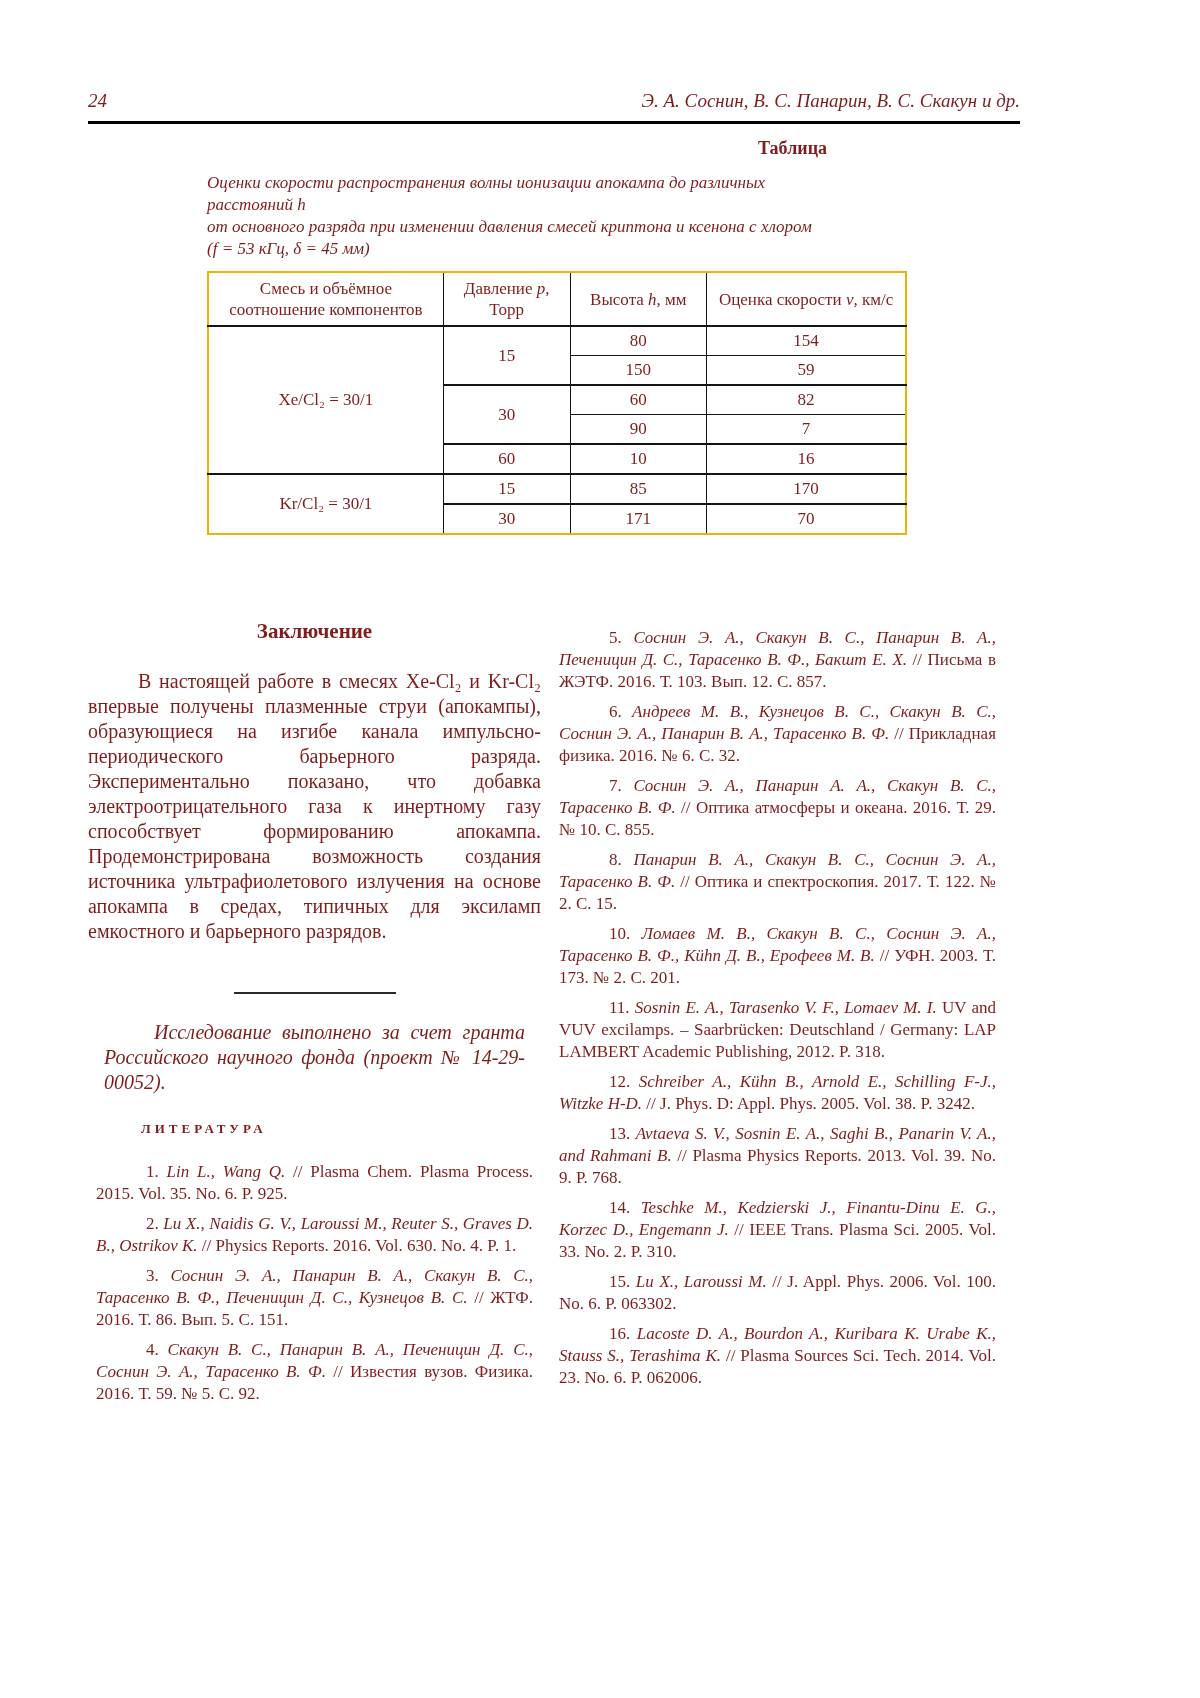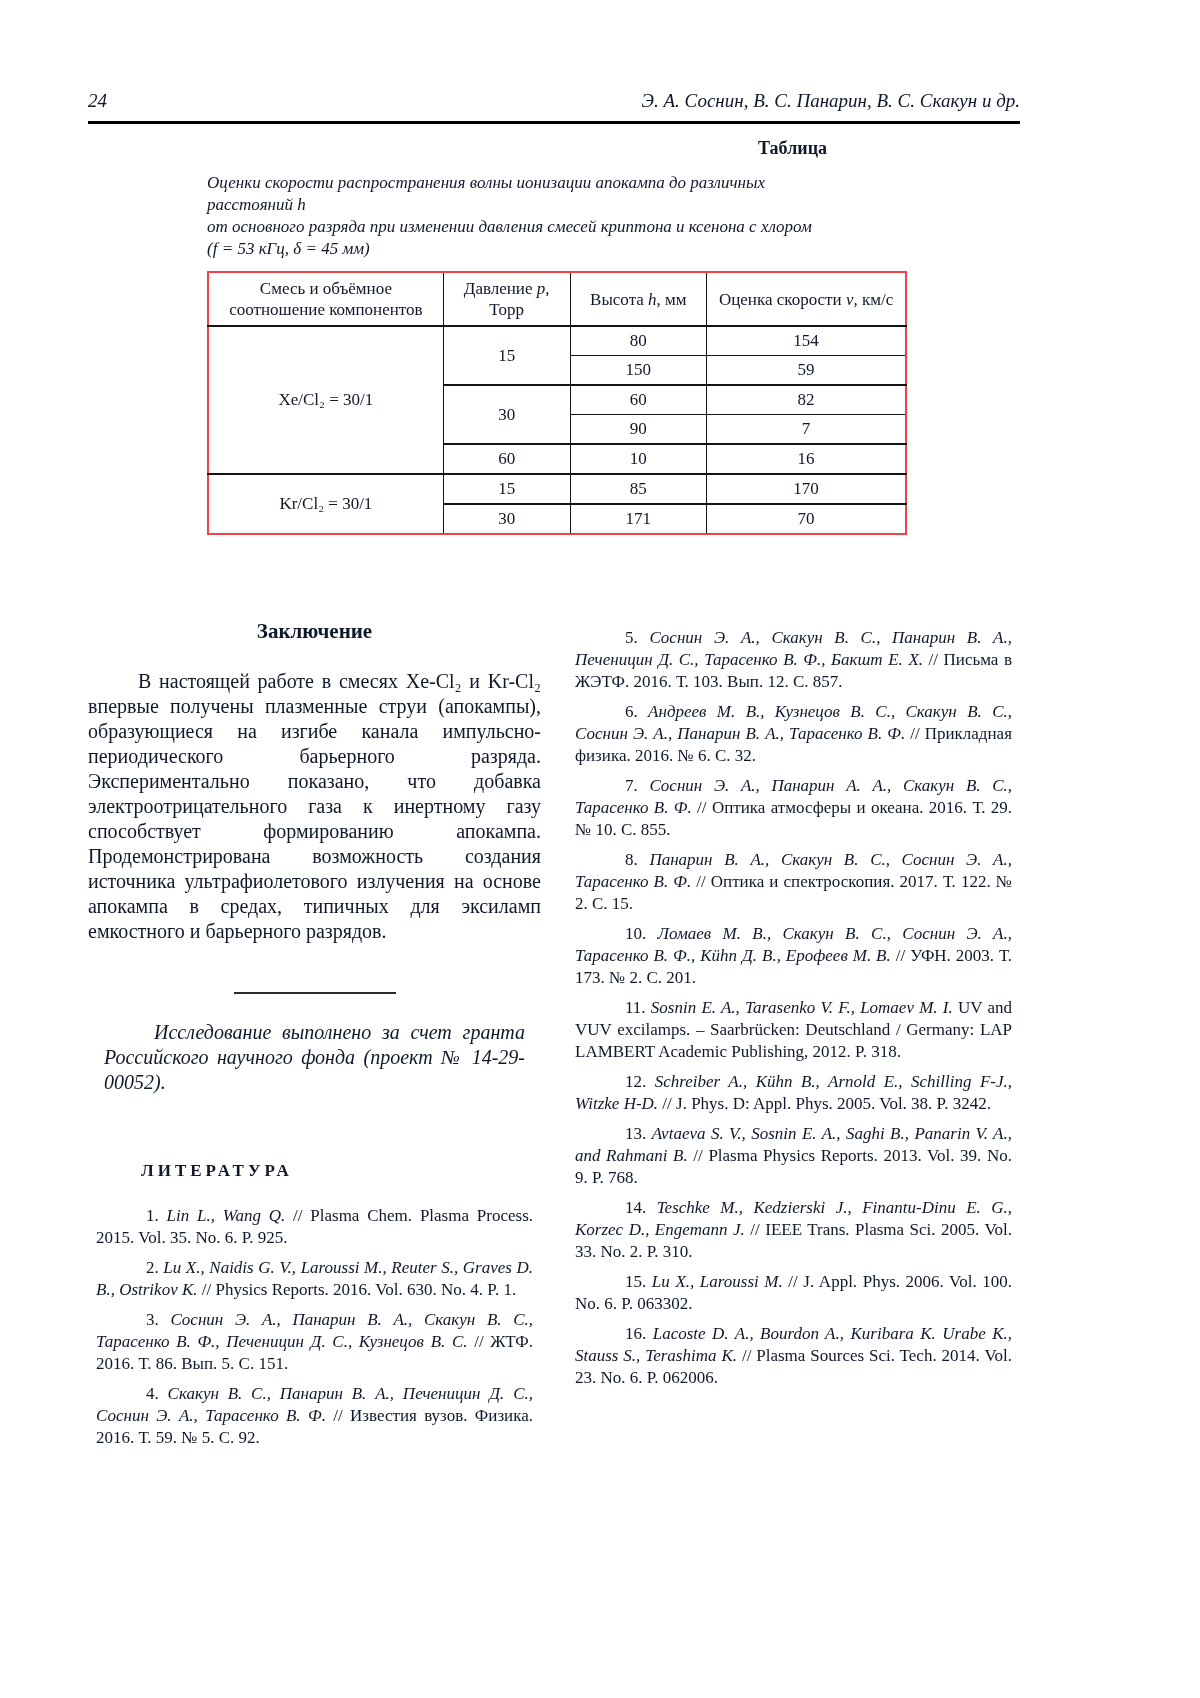--- a/index.html
+++ b/index.html
@@ -2,21 +2,21 @@
 <html lang="ru"><head>
 <meta charset="utf-8">
 <style>
   html,body{margin:0;padding:0;background:#e8e8e8;}
   .page{
     position:relative;
     width:1200px;height:1698px;
     background:#ffffff;
     margin:0 auto;
     font-family:"Liberation Serif","DejaVu Serif",serif;
-    color:#0f172a;
+    color:#7f1d1d;
     box-sizing:border-box;
     padding:90px 180px 0 88px;
     overflow:hidden;
   }
   
   .running{
     display:flex;justify-content:space-between;align-items:baseline;
     font-style:italic;font-size:19px;line-height:22px;
   }
   .head-rule{border:none;border-top:3px solid #000;margin:9px 0 0 0;}
@@ -26,56 +26,56 @@
   .table-label{
     text-align:right;font-weight:bold;font-size:18px;margin-top:14px;
   }
   .caption{
     margin-top:13px;
     font-weight:normal;font-style:italic;
     font-size:17px;line-height:22px;
   }
   table.data{
     margin-top:11px;border-collapse:collapse;width:700px;
-    border:2px solid #ef4444;
+    border:2px solid #eab308;
     font-size:17px;
   }
   table.data th,table.data td{
     border:1.5px solid #141414;
     text-align:center;vertical-align:middle;
     padding:2px 4px;font-weight:normal;
   }
   table.data thead th{height:48px;line-height:21px;border-bottom:2px solid #141414;}
   table.data tbody td{height:24px;line-height:20px;}
   col.c1{width:236px;}col.c2{width:127px;}col.c3{width:137px;}col.c4{width:200px;}
   tr.pressure-start td{border-top:2px solid #141414;}
   tr.group-start td{border-top:2px solid #141414;}
 
   
-  .columns{display:flex;gap:26px;margin-top:84px;}
+  .columns{display:flex;gap:10px;margin-top:84px;}
   .col{width:453px;box-sizing:border-box;}
 
   .concl-head{
     text-align:center;font-weight:bold;font-size:21px;
     margin:0 0 25px 0;
   }
   .body-par{
     margin:0;font-size:20px;line-height:25px;
     text-align:justify;text-indent:50px;
   }
   .divider{
     border:none;border-top:2px solid #2a2a2a;
     width:162px;margin:48px auto 26px auto;
   }
   .funding{
     margin:16px;font-size:20px;line-height:25px;font-style:italic;
     text-align:justify;text-indent:50px;
   }
   .lit-head{
-    margin:66px 0 24px 53px;font-weight:bold;font-size:17px;
+    margin:26px 0 24px 53px;font-weight:bold;font-size:13px;
     letter-spacing:4px;
   }
   .ref{
     margin:8px;font-size:17px;line-height:22px;
     text-align:justify;text-indent:50px;
   }
 </style>
 </head>
 <body>
 

